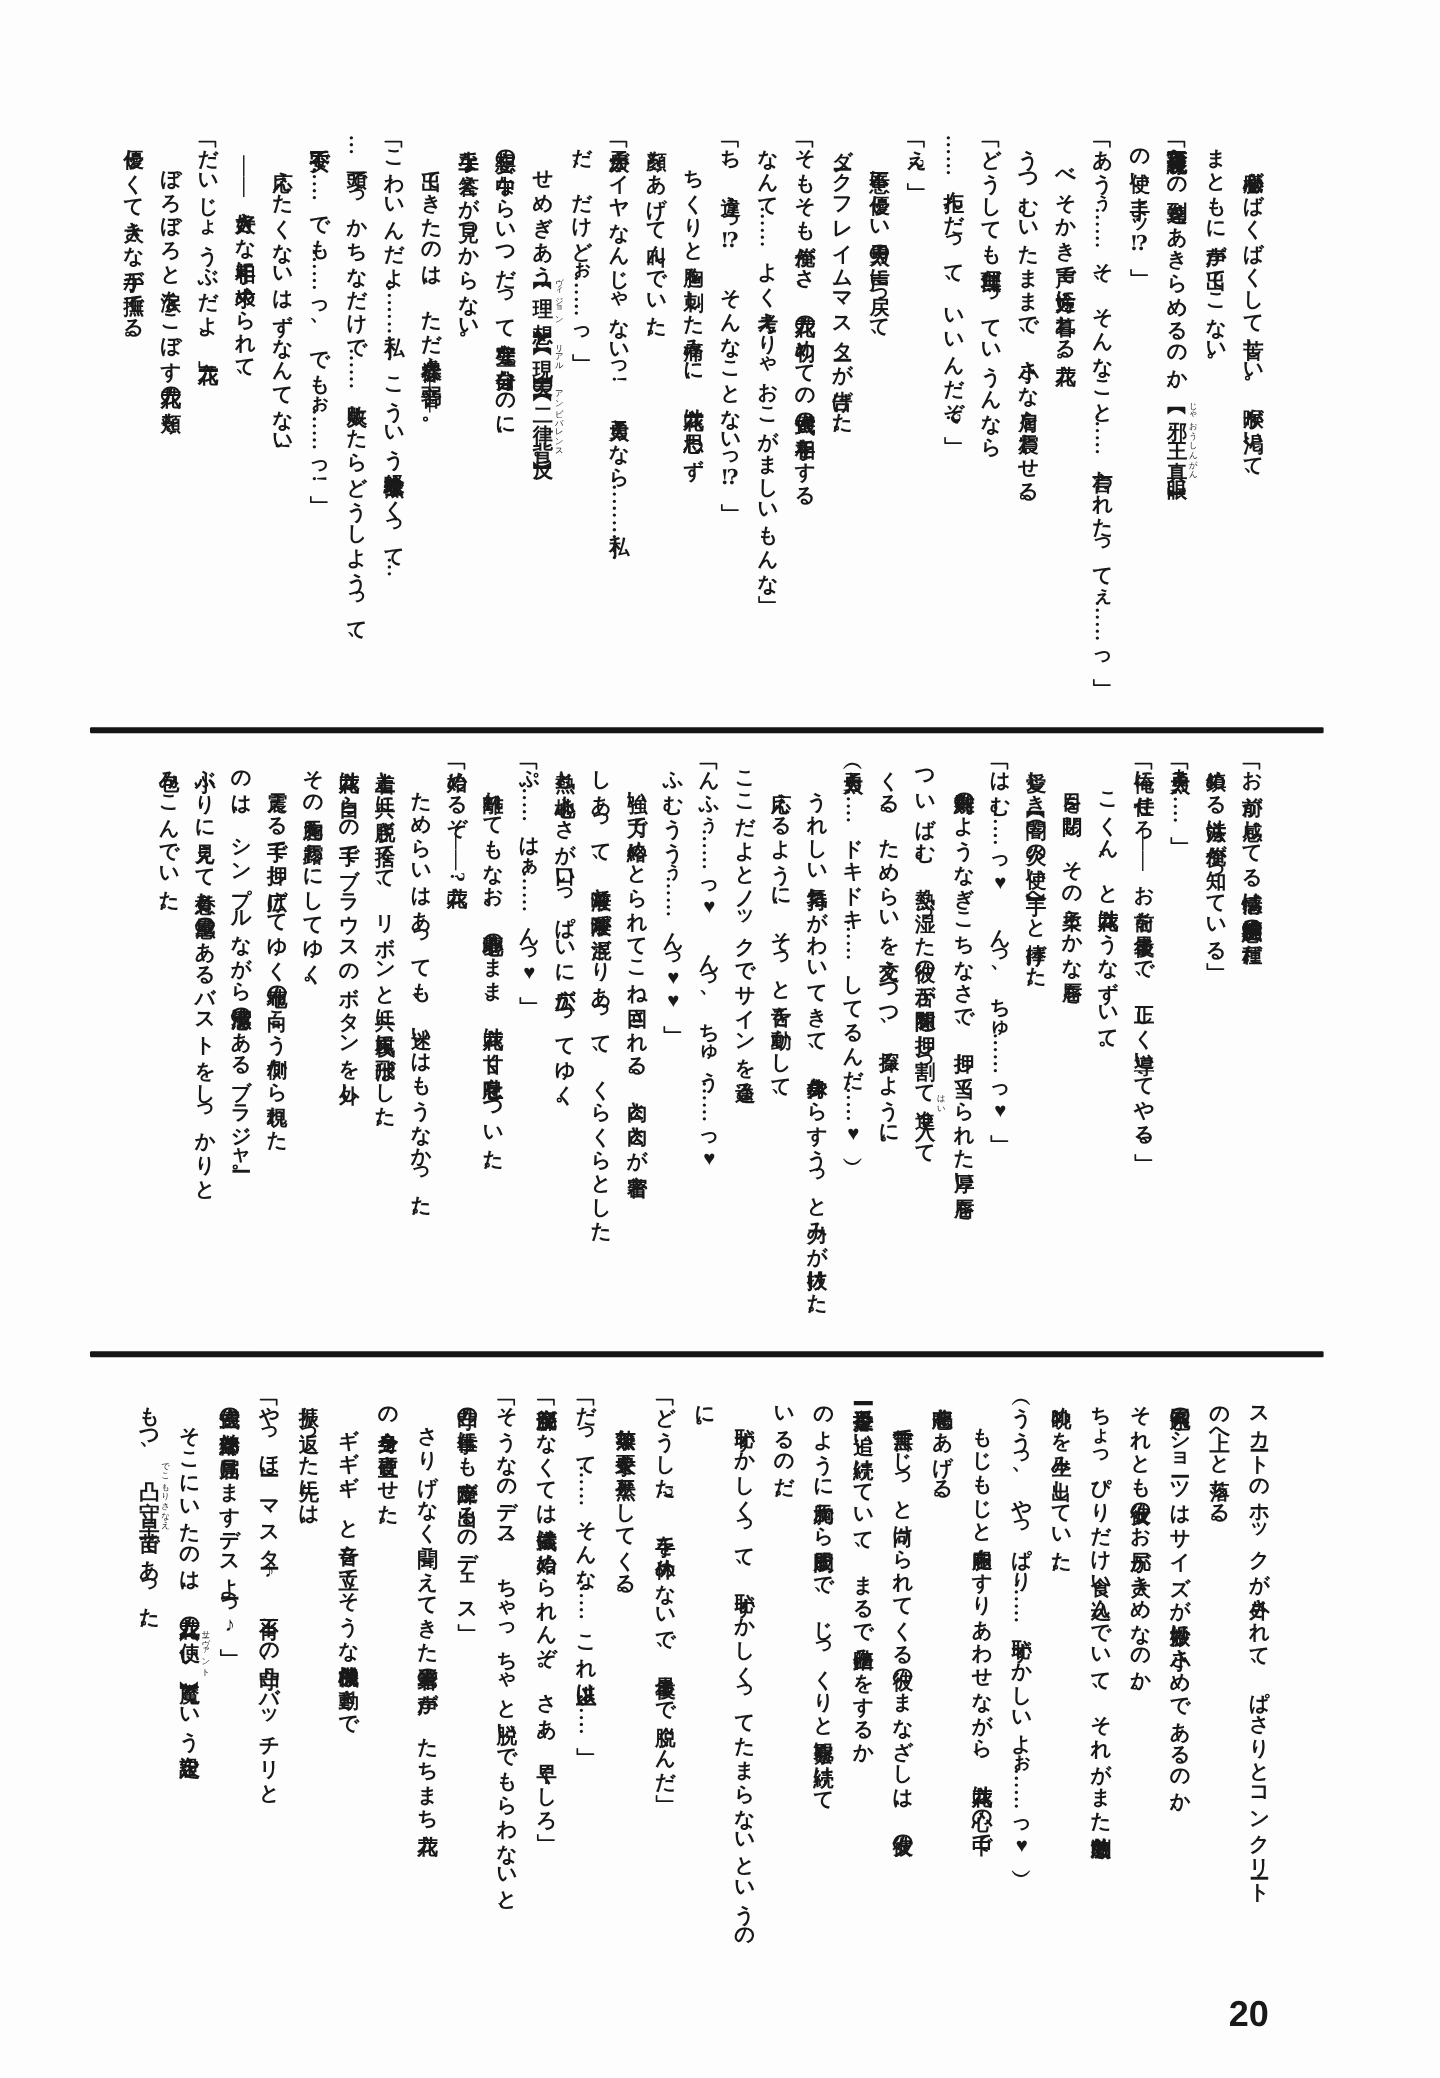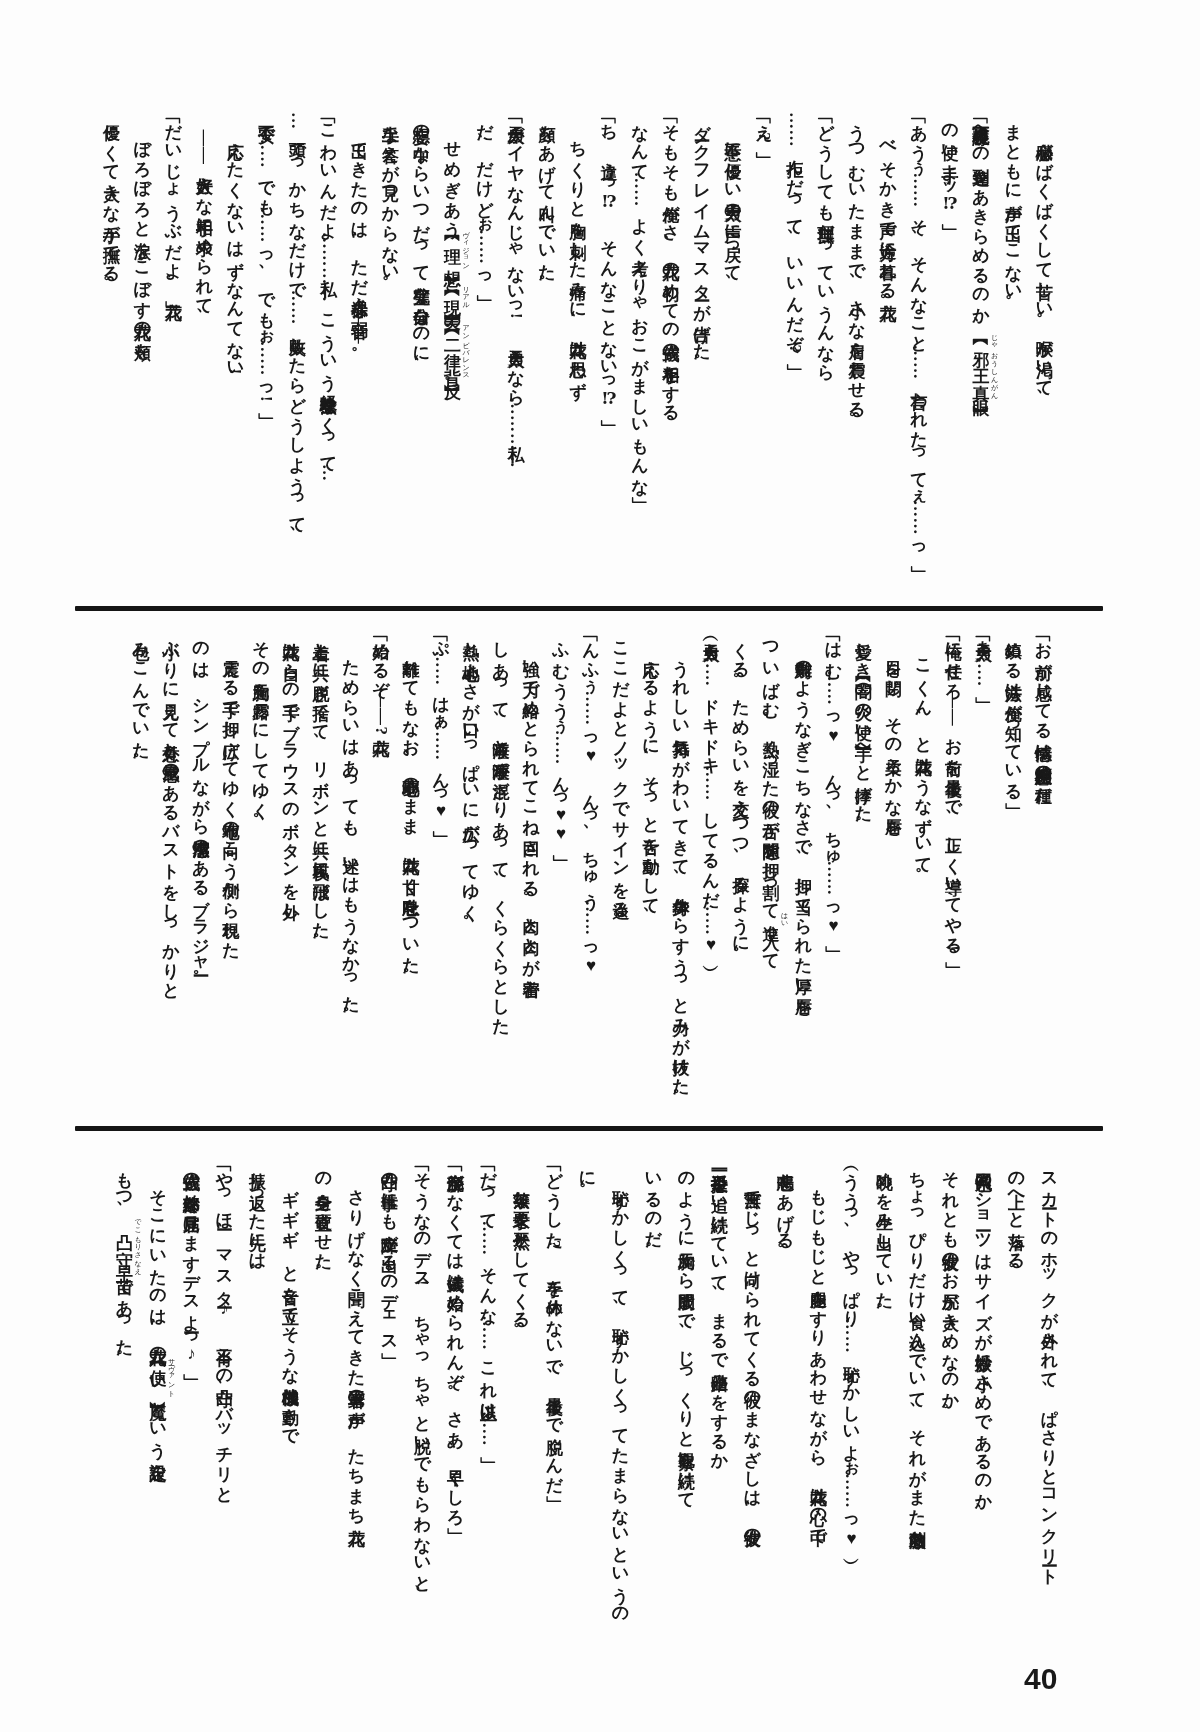--- a/index.html
+++ b/index.html
@@ -135,14 +135,14 @@
       <p class="tl">　さりげなく聞こえてきた第三者の声が、たちまち六花</p>
       <p class="tl">の全身を硬直させた。</p>
       <p class="tl">　ギギギ、と音を立てそうな機械的な動きで</p>
       <p class="tl">振り返った先には。</p>
       <p class="tl">「やっほー、マスター♪　不肖この凸守、バッチリと</p>
       <p class="tl">儀式の一部始終を見届けますデスよーっ♪」</p>
       <p class="tl">　そこにいたのは、六花の【<ruby>使い魔<rt>サーヴァント</rt></ruby>】という設定を</p>
       <p class="tl">もつ、<ruby>凸守<rt>でこもり</rt></ruby><ruby>早苗<rt>さなえ</rt></ruby>であった。</p>
     </section>
 
-  <div class="page-number">40</div>
+  <div class="page-number">20</div>
 </div>
 
 </body></html>

